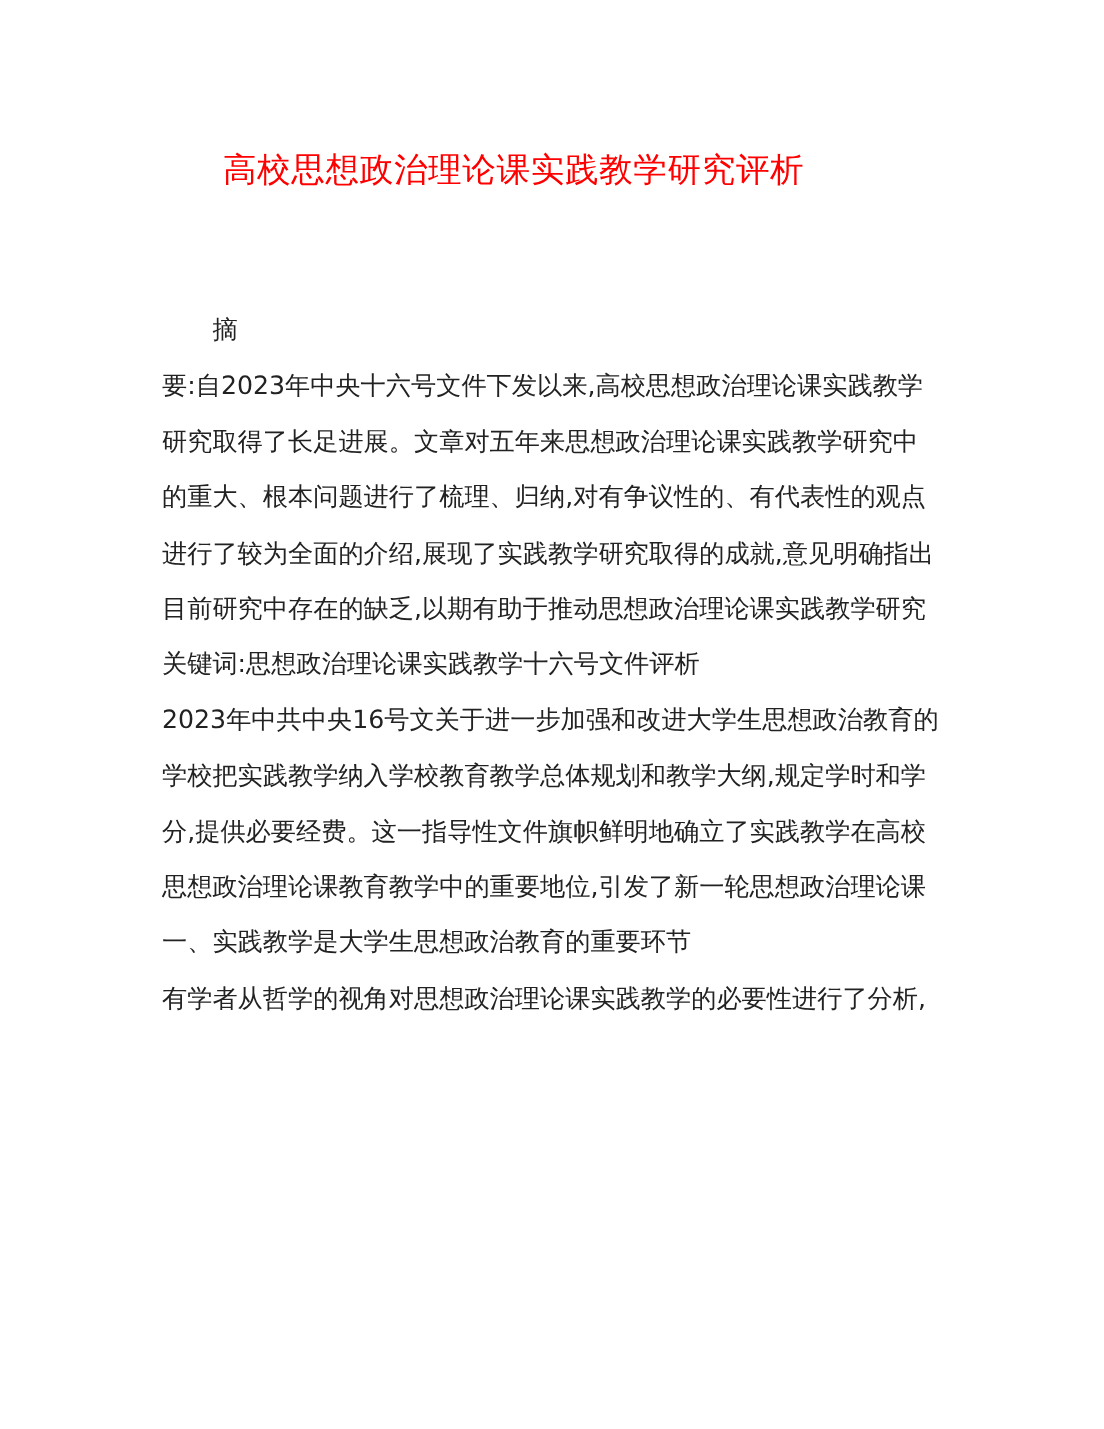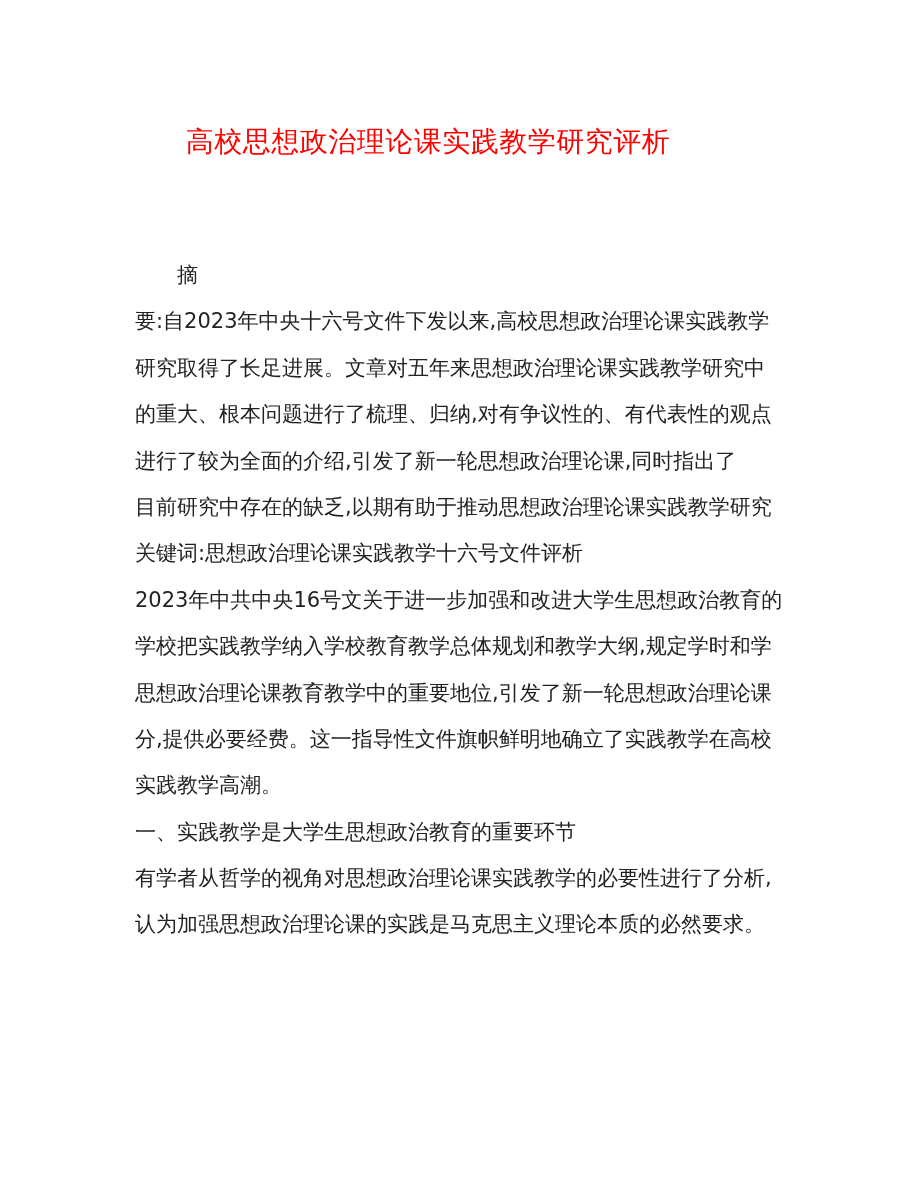--- a/index.html
+++ b/index.html
@@ -61,39 +61,37 @@
 
   <h1 class="title">高校思想政治理论课实践教学研究评析</h1>
 
   <div class="body-text">
 
     <div class="para">
       <span class="line indent">摘</span>
       <span class="line">要:自2023年中央十六号文件下发以来,高校思想政治理论课实践教学</span>
       <span class="line">研究取得了长足进展。文章对五年来思想政治理论课实践教学研究中</span>
       <span class="line">的重大、根本问题进行了梳理、归纳,对有争议性的、有代表性的观点</span>
-      <span class="line">进行了较为全面的介绍,引发了新一轮思想政治理论课,同时指出了</span>
+      <span class="line">进行了较为全面的介绍,展现了实践教学研究取得的成就,意见明确指出</span>
       <span class="line">目前研究中存在的缺乏,以期有助于推动思想政治理论课实践教学研究</span>
     </div>
 
     <div class="para">
       <span class="line">关键词:思想政治理论课实践教学十六号文件评析</span>
     </div>
 
     <div class="para">
       <span class="line">2023年中共中央16号文关于进一步加强和改进大学生思想政治教育的</span>
       <span class="line">学校把实践教学纳入学校教育教学总体规划和教学大纲,规定学时和学</span>
+      <span class="line">分,提供必要经费。这一指导性文件旗帜鲜明地确立了实践教学在高校</span>
       <span class="line">思想政治理论课教育教学中的重要地位,引发了新一轮思想政治理论课</span>
-      <span class="line">分,提供必要经费。这一指导性文件旗帜鲜明地确立了实践教学在高校</span>
-      <span class="line">实践教学高潮。</span>
     </div>
 
     <div class="para">
       <span class="line">一、实践教学是大学生思想政治教育的重要环节</span>
     </div>
 
     <div class="para">
       <span class="line">有学者从哲学的视角对思想政治理论课实践教学的必要性进行了分析,</span>
-      <span class="line">认为加强思想政治理论课的实践是马克思主义理论本质的必然要求。</span>
     </div>
 
   </div>
 </div>
 
 </body></html>

